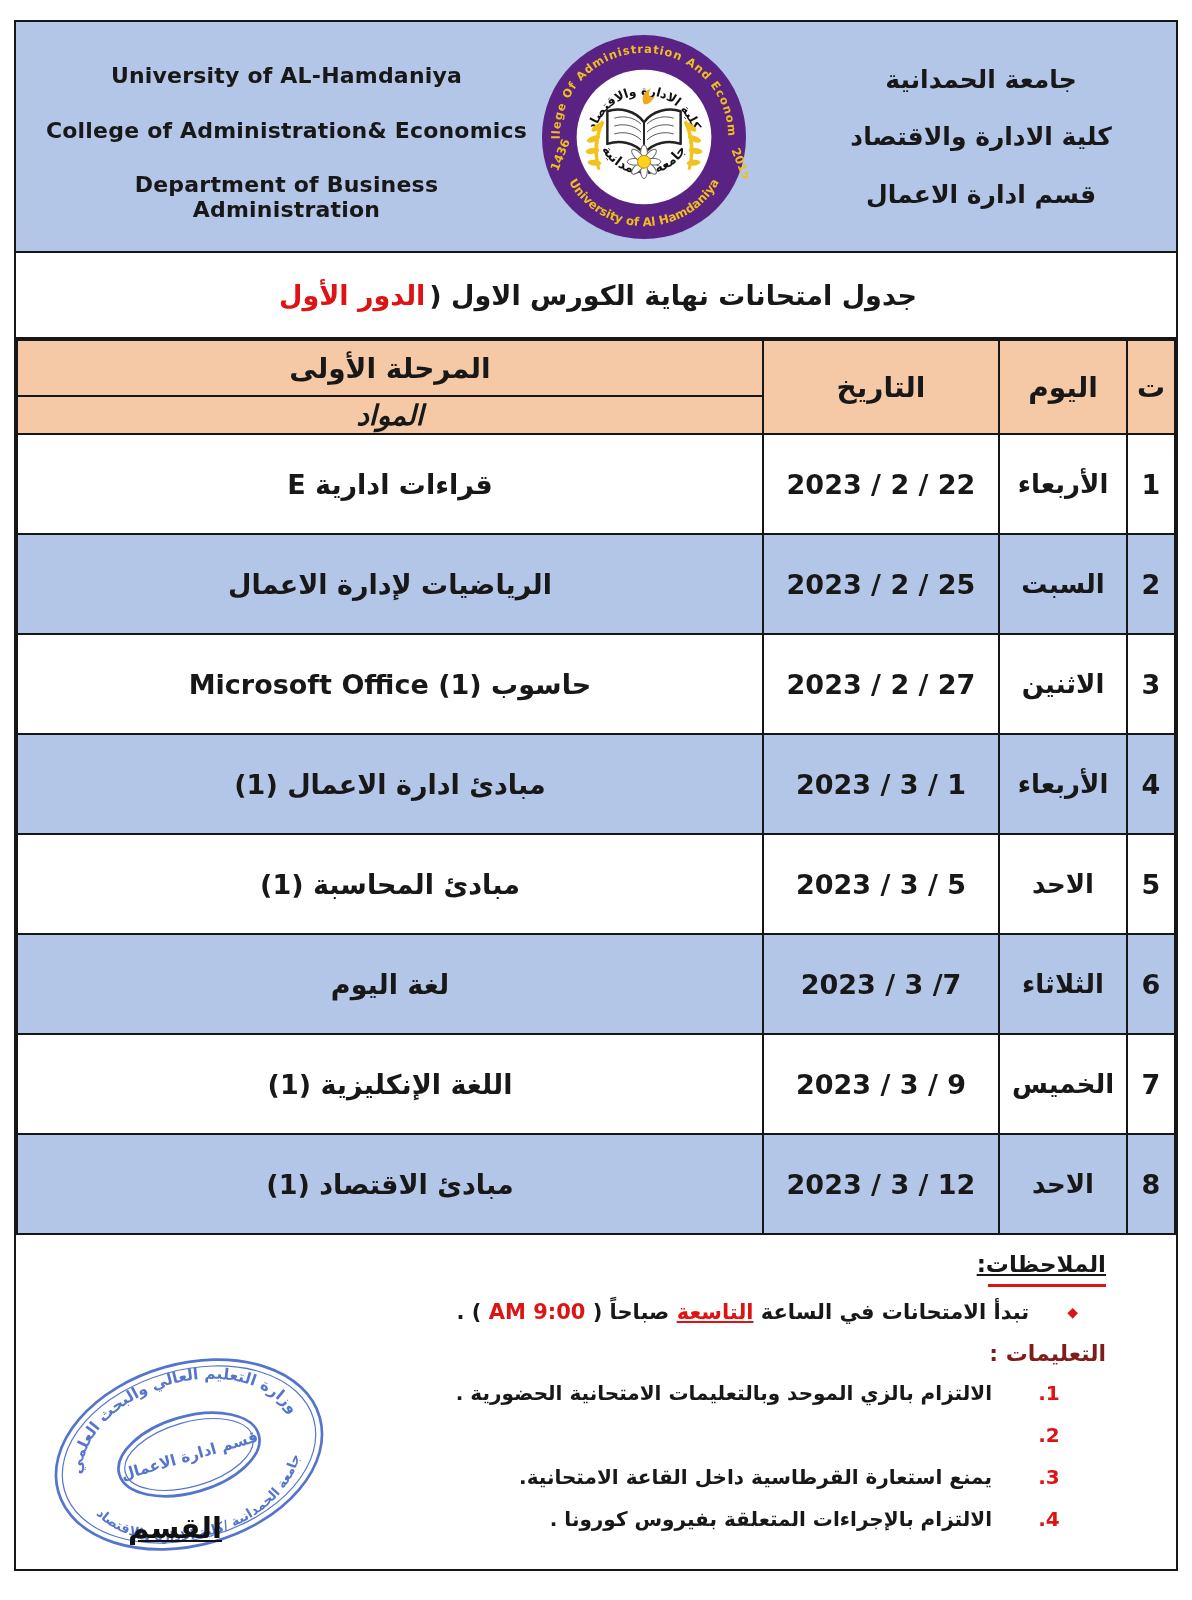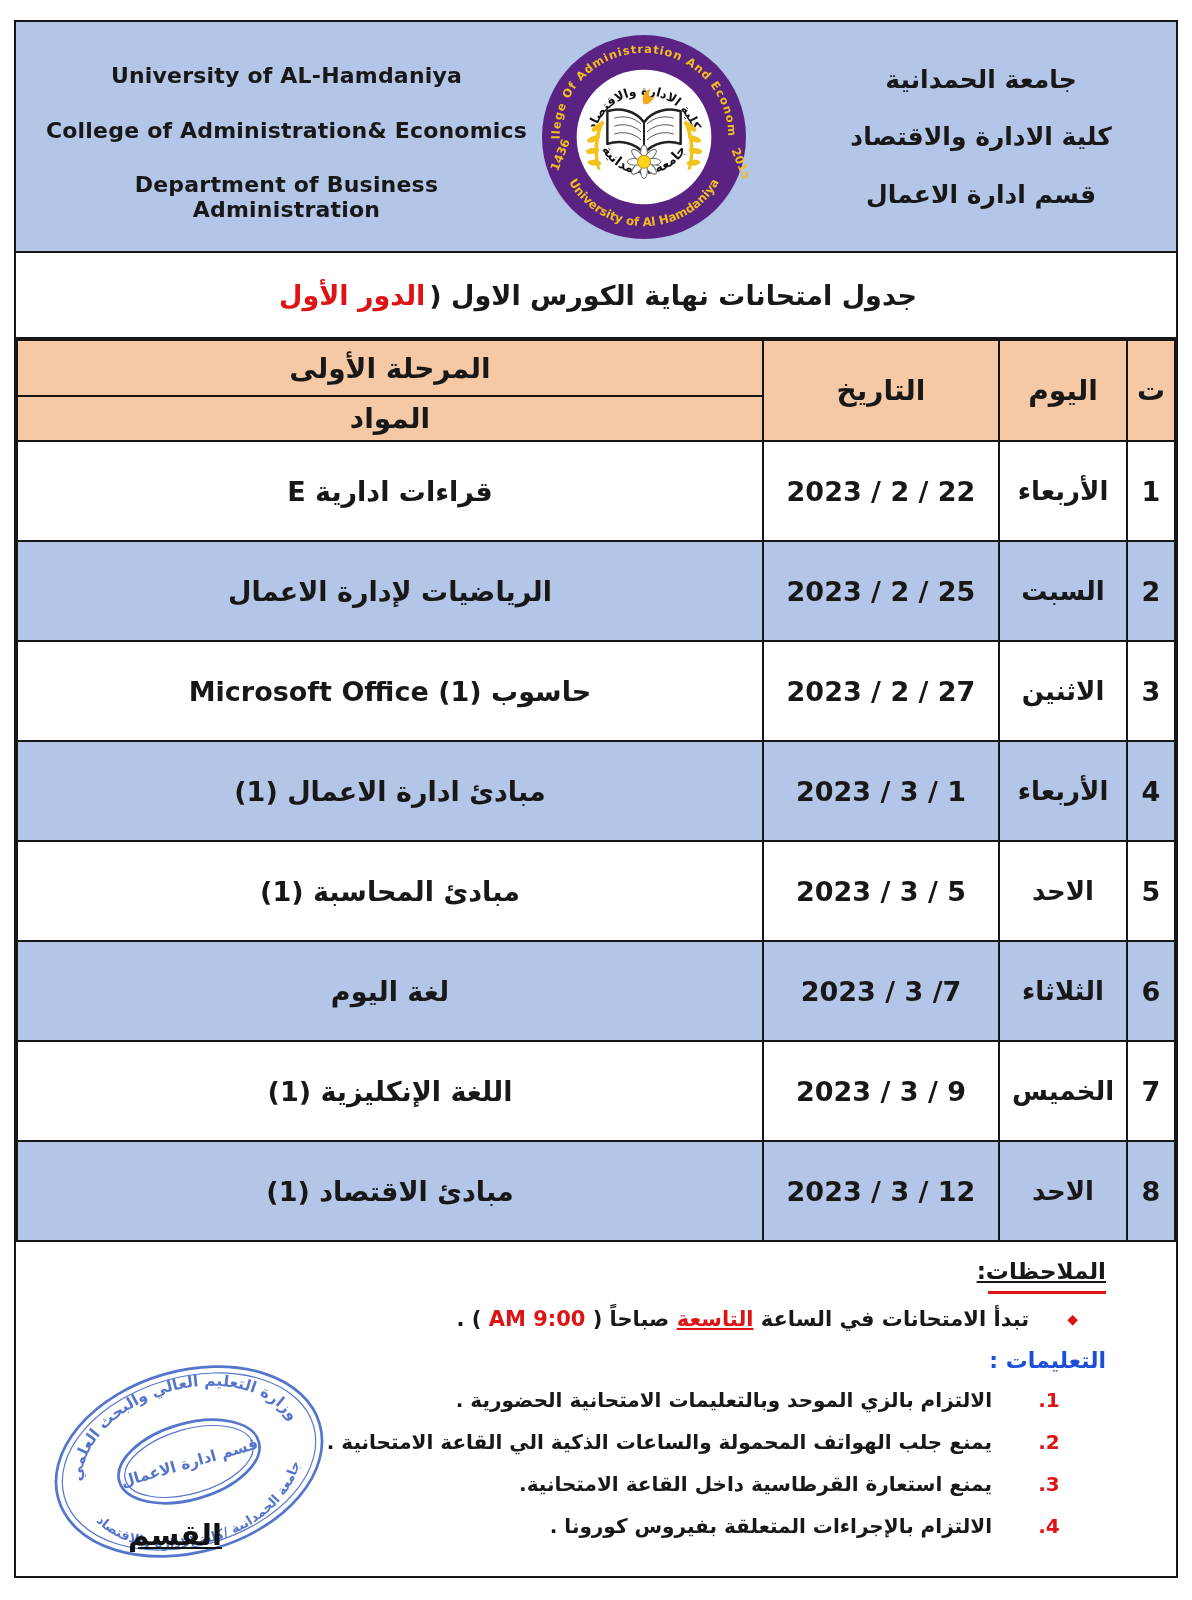--- a/index.html
+++ b/index.html
@@ -57,21 +57,21 @@
     table-layout:fixed;
     direction:rtl;
   }
   table.exams th, table.exams td {
     border:2px solid #161616;
     text-align:center; vertical-align:middle;
     font-weight:bold;
   }
   table.exams thead th { background:#F6C9A6; font-size:28px; }
   th.stage-h { height:56px; }
-  th.subj-h  { height:45px; }
+  th.subj-h  { height:38px;font-style:italic; }
   table.exams tbody tr { height:100px; background:#ffffff; }
   table.exams tbody tr.alt { background:#B4C6E7; }
   td.num     { font-size:27px; }
   td.day     { font-size:26px;margin-top:14px; }
   td.date    { font-size:27px; direction:ltr; }
   td.subject { font-size:27px; }
 
   
   .notes {
     position:relative;
@@ -89,21 +89,21 @@
   .bullet-line {
     margin:13px 28px 0 0;
     display:flex; align-items:center; gap:38px;
     font-size:21px; font-weight:bold;
   }
   .diamond { color:#DE1414; font-size:14px; }
   .note-red { color:#DE1414; text-decoration:underline; }
   .note-time { color:#DE1414; }
   .instructions-heading {
     margin-top:17px;
-    color:#1d4ed8; font-size:22px; font-weight:bold;
+    color:#7f1d1d; font-size:22px; font-weight:bold;
   }
   .inst-list { margin-top:6px; padding-right:44px; }
   .inst-item {
     display:flex; align-items:center; gap:44px;
     height:42px;
     font-size:20px; font-weight:bold;
   }
   .inst-num { color:#DE1414; min-width:26px; text-align:center; }
 
   .stamp {
@@ -290,21 +290,20 @@
 
     <div class="instructions-heading">التعليمات :</div>
 
     <div class="inst-list">
         <div class="inst-item">
           <span class="inst-num">1.</span>
           <span>الالتزام بالزي الموحد وبالتعليمات الامتحانية  الحضورية  .</span>
         </div>
         <div class="inst-item">
           <span class="inst-num">2.</span>
-          <span>يمنع جلب الهواتف المحمولة والساعات الذكية الي القاعة الامتحانية  .</span>
         </div>
         <div class="inst-item">
           <span class="inst-num">3.</span>
           <span>يمنع استعارة القرطاسية داخل القاعة الامتحانية.</span>
         </div>
         <div class="inst-item">
           <span class="inst-num">4.</span>
           <span>الالتزام بالإجراءات المتعلقة بفيروس كورونا .</span>
         </div>
       </div>

